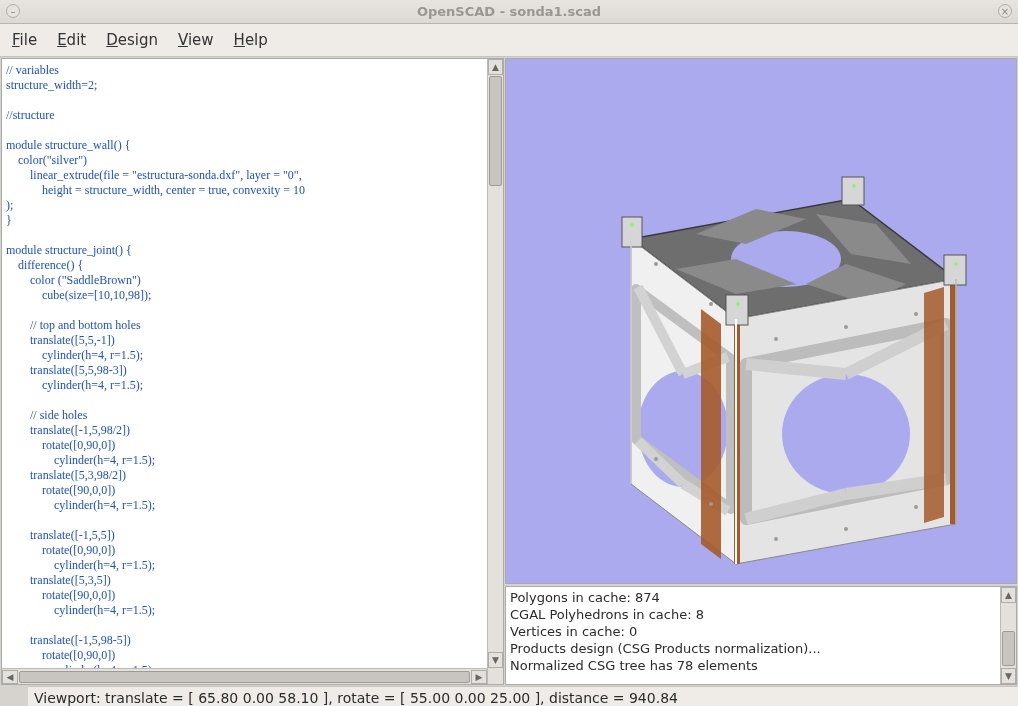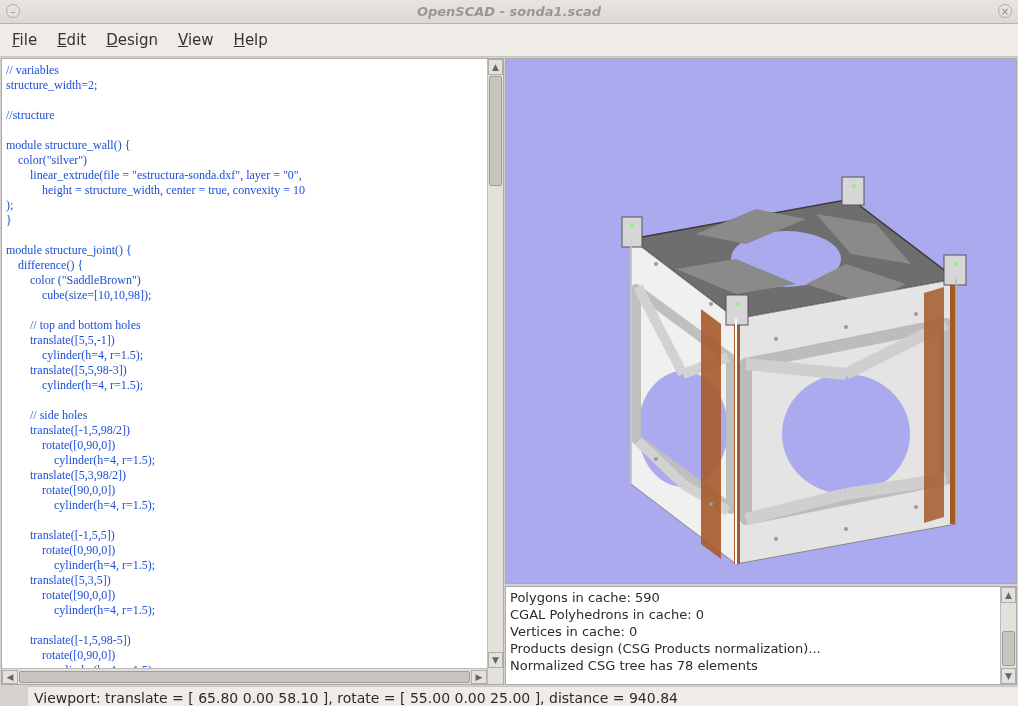--- a/index.html
+++ b/index.html
@@ -1,21 +1,21 @@
 <!DOCTYPE html>
 <html><head>
 <meta charset="utf-8">
 <style>
 * { margin:0; padding:0; box-sizing:border-box; font-family:"DejaVu Sans","Liberation Sans",Arial,sans-serif; }
 body { background:#d6d2ce; width:1018px; height:706px; overflow:hidden; font-size:13px; color:#2b2b2b; }
 .titlebar { height:24px; background:linear-gradient(#e8e5e1,#dcd8d4); border-bottom:1px solid #b7b3af; display:flex; align-items:center; position:relative; }
 .titlebar .icon-minimize, .titlebar .icon-close { width:14px; height:14px; border-radius:7px; background:#e6e3df; border:1px solid #b0aca8; position:absolute; top:4px; display:flex; align-items:center; justify-content:center; font-size:10px; color:#8a8682; }
 .titlebar .icon-minimize { left:6px; }
 .titlebar .icon-close { right:6px; }
-.titlebar .title { flex:1; text-align:center; font-size:13px; color:#9a9691; font-weight:bold;font-style:italic; }
+.titlebar .title { flex:1; text-align:center; font-size:13px; color:#9a9691; font-weight:bold; }
 .menubar { height:28px; background:#efece8; border-bottom:1px solid #c7c3bf; display:flex; align-items:center; padding:16px 4px; gap:4px; }
 .menubar .menu { padding:3px 8px; font-size:15px; color:#333; }
 .menubar .menu u{text-decoration:underline;}
 .workarea { display:flex; height:629px; }
 .editor { width:503px; position:relative; background:#fff; border:1px solid #aaa; margin:1px; display:flex; }
 .editor .code { flex:1; font-family:Liberation Serif, serif; font-size:12px; line-height:15px; white-space:pre; padding:4px 4px; overflow:hidden; color:#1d4ed8; }
 .scrollbar-v { width:16px; background:#e4e1dd; border-left:1px solid #bbb; position:relative; }
 .scrollbar-v .arrow { height:16px; background:#e4e1dd; border:1px solid #b0aca8; text-align:center; font-size:9px; line-height:14px; color:#666; }
 .scrollbar-v .thumb { position:absolute; left:1px; right:1px; background:#c8c4c0; border:1px solid #9f9b97; border-radius:2px; }
 .scrollbar-h { height:16px; background:#e4e1dd; border-top:1px solid #bbb; position:absolute; bottom:0; left:0; right:16px; display:flex; align-items:center; }
@@ -163,22 +163,22 @@
         </g>
 
         <line x1="230" y1="260" x2="230" y2="505" stroke="#fff" stroke-width="2"></line>
         <line x1="125" y1="180" x2="125" y2="425" stroke="#d0d0d0" stroke-width="1.5"></line>
         <line x1="450" y1="220" x2="450" y2="465" stroke="#b8b8b8" stroke-width="1.5"></line>
       </svg>
     </div>
 
     <div class="console">
       <div class="text" id="console-lines">
-          <div class="line">Polygons in cache: 590</div>
-          <div class="line">CGAL Polyhedrons in cache: 0</div>
+          <div class="line">Polygons in cache: 874</div>
+          <div class="line">CGAL Polyhedrons in cache: 8</div>
           <div class="line">Vertices in cache: 0</div>
           <div class="line">Products design (CSG Products normalization)...</div>
           <div class="line">Normalized CSG tree has 78 elements</div>
         </div>
       <div class="scrollbar-v" style="position:relative;">
         <div class="arrow">▲</div>
         <div class="thumb" style="top:44px;height:35px;"></div>
         <div class="arrow" style="position:absolute;bottom:0;left:0;right:0;">▼</div>
       </div>
     </div>

